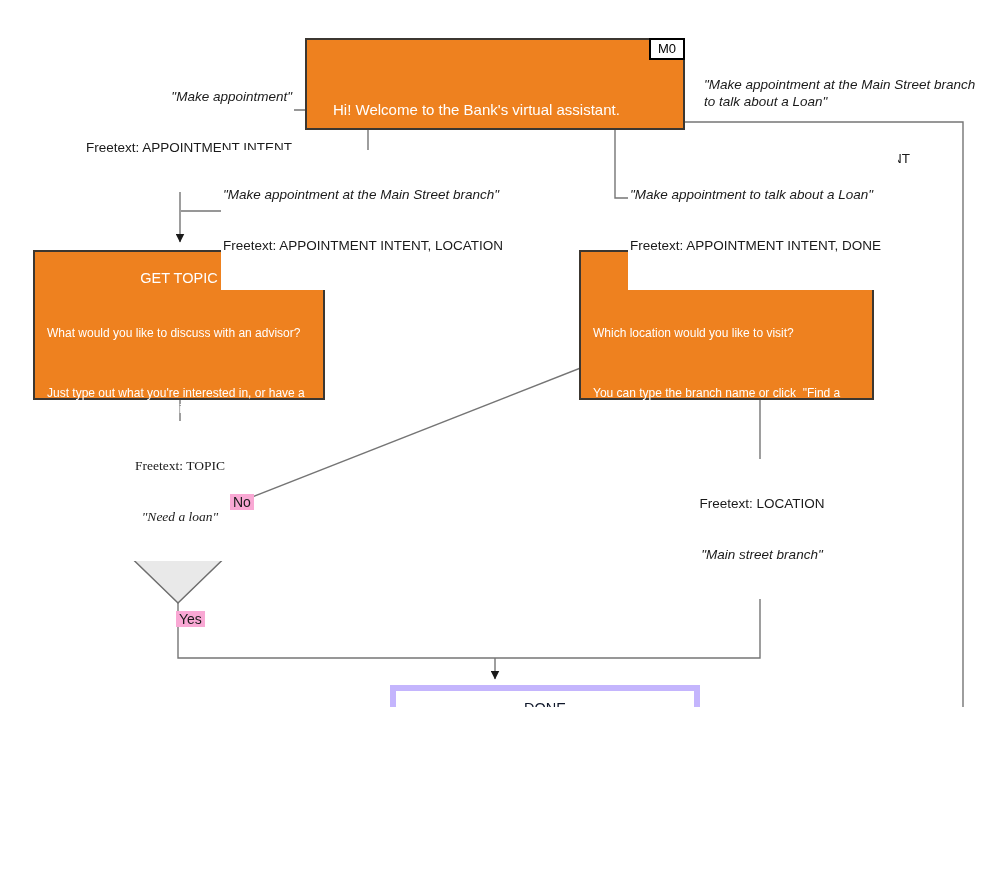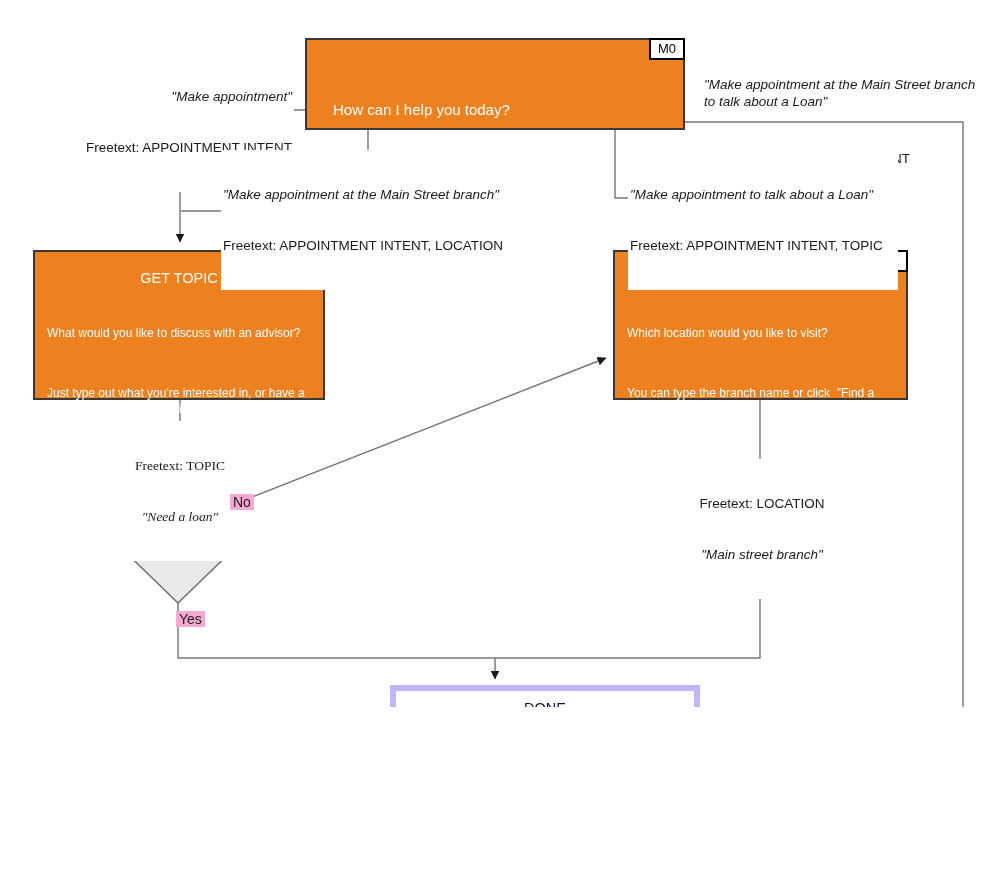--- a/index.html
+++ b/index.html
@@ -86,34 +86,35 @@
     <path d="M495,658 L495,679" fill="none" stroke="#757575" stroke-width="1.4" marker-end="url(#arr)"></path>
 
     <path d="M214,512 L606,358" fill="none" stroke="#757575" stroke-width="1.4" marker-end="url(#arr)"></path>
 
     <polygon points="178,478 243,540 178,603 113,540" fill="#e9e9e9" stroke="#6e6e6e" stroke-width="1.5"></polygon>
   </svg>
 
   <div class="node" id="m0" style="left:305px;top:38px;width:380px;height:92px;">
     <div class="badge">M0</div>
     <div class="body">
+      <p>Hi! Welcome to the Bank's virtual assistant.</p>
       <p>How can I help you today?</p>
     </div>
   </div>
 
   <div class="node" id="b11" style="left:33px;top:250px;width:292px;height:150px;">
     <div class="badge">B1.1</div>
     <div class="title">GET TOPIC</div>
     <div class="body">
       <p>What would you like to discuss with an advisor?</p>
       <p>Just type out what you're interested in, or have a look at the menu of appointment topics.</p>
     </div>
   </div>
 
-  <div class="node" id="b12" style="left:613px;top:250px;width:295px;height:150px;">
+  <div class="node" id="b12" style="left:579px;top:250px;width:295px;height:150px;">
     <div class="badge">B1.2</div>
     <div class="title">GET LOCATION</div>
     <div class="body">
       <p>Which location would you like to visit?</p>
       <p>You can type the branch name or click  "Find a Branch".</p>
     </div>
   </div>
 
   <div id="decision-text">Is LOCATION parameter already saved?</div>
 
@@ -137,21 +138,21 @@
     <div>TOPIC. LOCATION</div>
   </div>
 
   <div class="edge-label" style="left:221px;top:150px;width:292px;">
     <div class="quote">"Make appointment at the Main Street branch"</div>
     <div>Freetext: APPOINTMENT INTENT, LOCATION</div>
   </div>
 
   <div class="edge-label" style="left:628px;top:150px;width:266px;">
     <div class="quote">"Make appointment to talk about a Loan"</div>
-    <div>Freetext: APPOINTMENT INTENT, TOPIC</div>
+    <div>Freetext: APPOINTMENT INTENT, DONE</div>
   </div>
 
   <div class="edge-label align-center" style="left:108px;top:421px;width:140px;font-family:Liberation Serif, serif;">
     <div>Freetext: TOPIC</div>
     <div class="quote">"Need a loan"</div>
   </div>
 
   <div class="edge-label align-center" style="left:683px;top:459px;width:154px;">
     <div>Freetext: LOCATION</div>
     <div class="quote">"Main street branch"</div>

